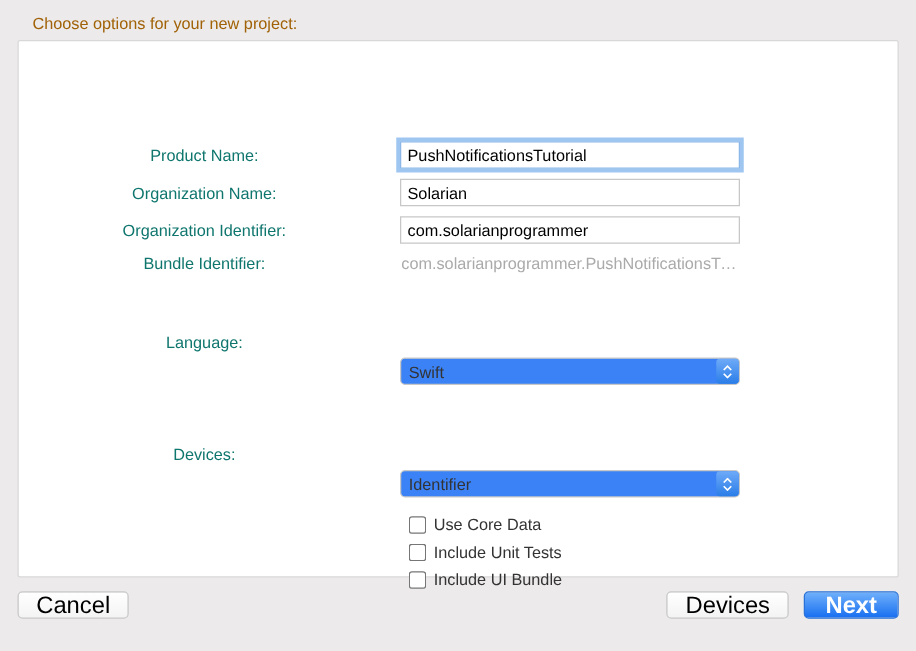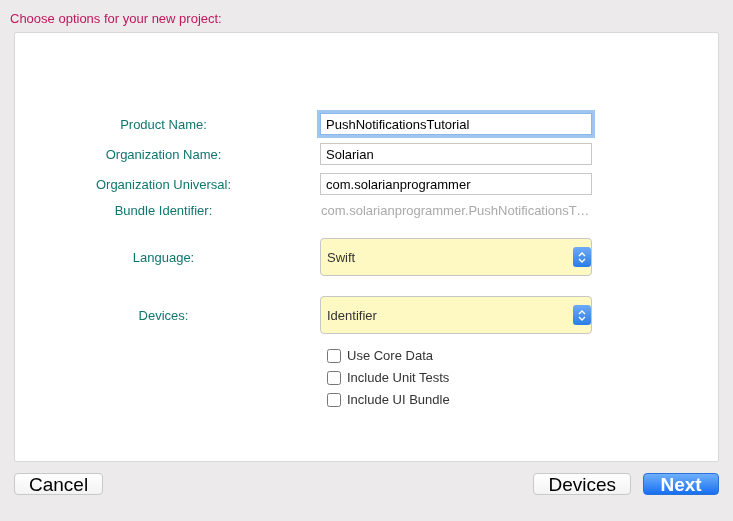--- a/index.html
+++ b/index.html
@@ -6,23 +6,23 @@
     body {
       font-family: -apple-system, "Helvetica Neue", Arial, sans-serif;
       font-size: 13px;
       background: #eceaeb;
       width: 733px;
       height: 521px;
       overflow: hidden;
       color: #333;
     }
     .title {
-      padding: 11px 10px 6px;
-      font-size: 13px;
-      color: #be185d;
+      padding: 11px 26px 6px;
+      font-size: 13px;
+      color: #a16207;
     }
     .panel {
       background: #fff;
       border: 1px solid #d9d8d9;
       border-radius: 2px;
       margin: 0 14px;
       height: 430px;
       padding-top: 80px;
     }
     .row {
@@ -50,26 +50,27 @@
       background: #fff;
       text-align: left;
     }
     .focus-ring {
       box-shadow: 0 0 0 3px rgba(108,168,233,0.65);
       border-color: #8bb8e8 !important;
     }
     .select-wrap {
       position: relative;
       width: 272px;
-      height: 38px;
+      height: 22px;
       border: 1px solid #c7c7c7;
       border-radius: 4px;
-      background: #fef9c3;
-      display: flex;
-      align-items: center;
+      background: #3b82f6;
+      display: flex;
+      align-items: center;
+      margin-top: 48px;
     }
     .select-wrap .value {
       flex: 1;
       padding: 0 6px;
       font-size: 13px;
       text-align: left;
       white-space: nowrap;
       overflow: hidden;
     }
     .select-wrap .arrows {
@@ -151,21 +152,21 @@
 
 
   <div class="row">
     <div class="label">Organization Name:</div>
     <div class="field">
       <input type="text" class="txt" value="Solarian" style="">
     </div>
   </div>
 
   <div class="row">
-    <div class="label">Organization Universal:</div>
+    <div class="label">Organization Identifier:</div>
     <div class="field">
       <input type="text" class="txt" value="com.solarianprogrammer" style="">
     </div>
   </div>
 
   <div class="row bundle-row">
     <div class="label">Bundle Identifier:</div>
     <div class="value-text">com.solarianprogrammer.PushNotificationsTuto…</div>
   </div>
 

